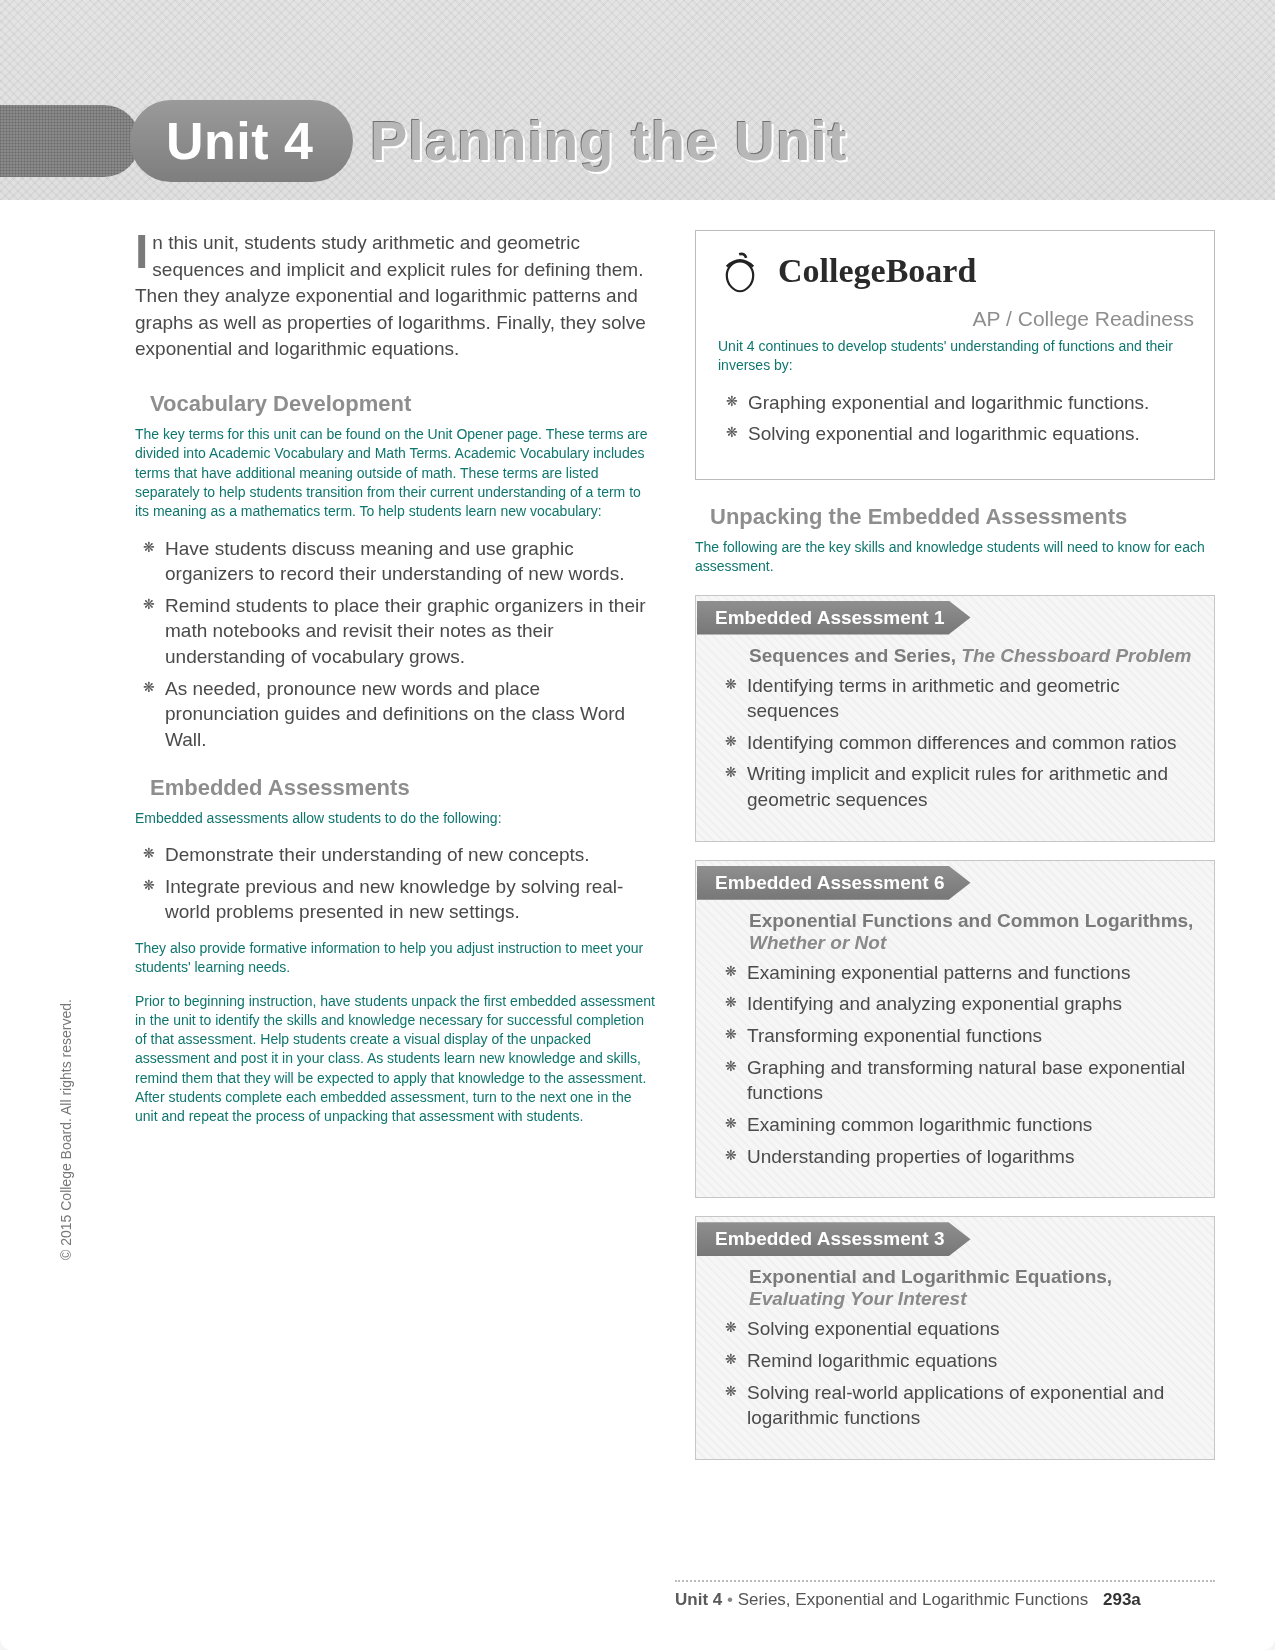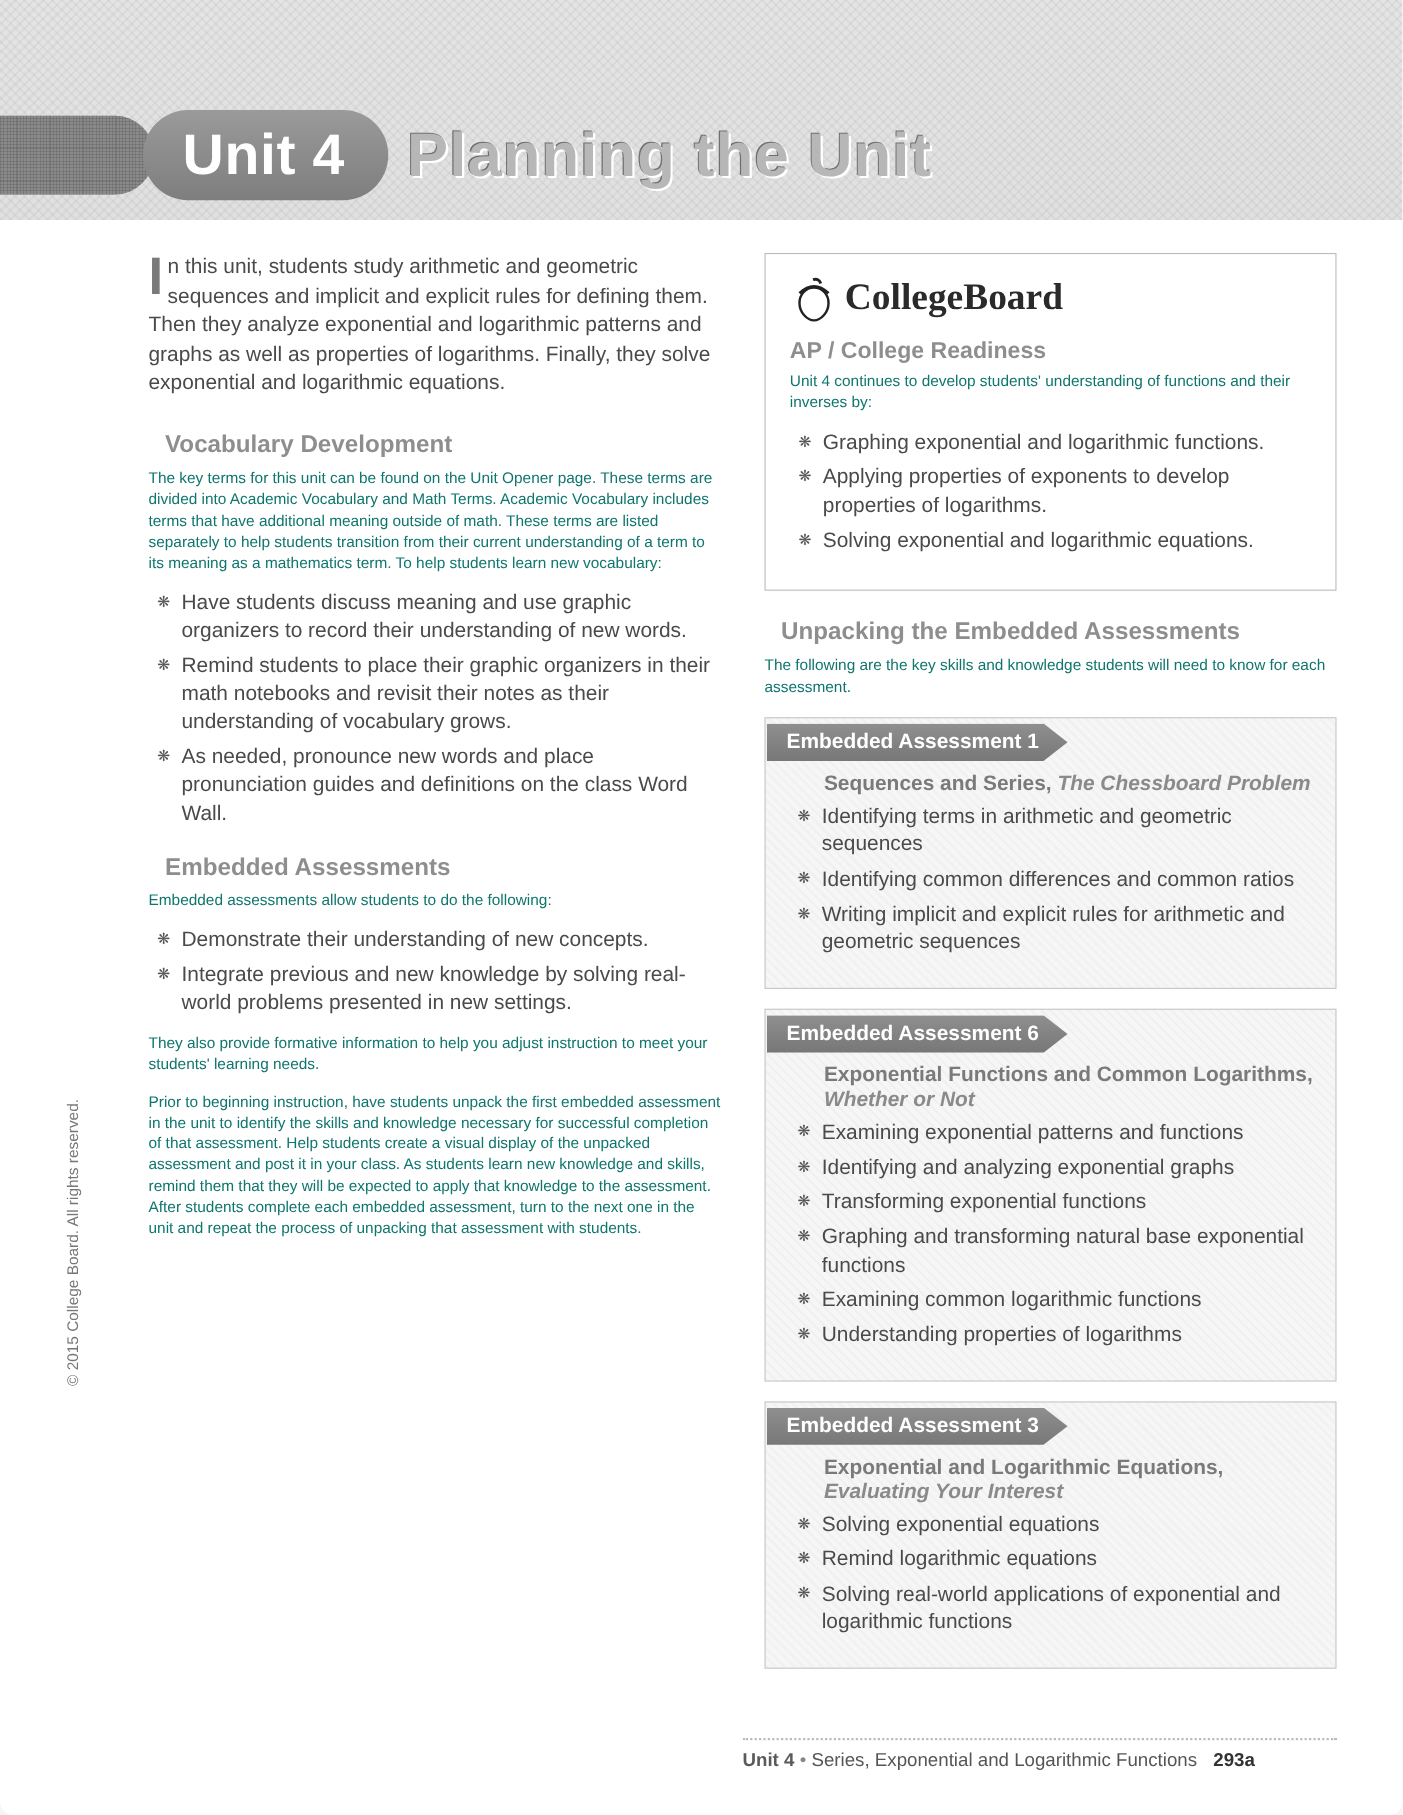--- a/index.html
+++ b/index.html
@@ -93,26 +93,26 @@
     content: "❋";
     position: absolute; left: 0; top: 2px;
     font-size: 14px; color: #555;
   }
   .cb-box {
     border: 1px solid #bbb;
     padding: 18px 20px 18px 22px;
     margin-bottom: 24px;
   }
   .cb-logo {
-    display: flex; align-items: center; gap: 6px;
+    display: flex; align-items: center; gap: 16px;
     margin-bottom: 14px;
   }
   .cb-logo svg { width: 44px; height: 44px; }
   .cb-logo .word { font-size: 34px; font-weight: 800; color: #2a2a2a; font-family: Georgia, serif;}
-  .cb-sub { color: #8e8e8e; font-size: 21px; font-weight: 700; margin-bottom: 6px;}
+  .cb-sub { color: #8e8e8e; font-size: 21px; font-weight: 400; margin-bottom: 6px; text-align: right;}
   .ea-box {
     border: 1px solid #c6c6c6;
     background:
       repeating-linear-gradient(45deg, rgba(170,170,170,0.08) 0 2px, transparent 2px 6px),
       #f6f6f6;
     padding: 14px 18px 14px 21px;
     margin: 18px 0 10px;
     position: relative;
   }
   .ea-tab {
@@ -201,21 +201,20 @@
             <path d="M25 14 C34 14 40 22 40 30 C40 40 32 48 25 48 C18 48 10 40 10 30 C10 22 16 14 25 14 Z" fill="none" stroke="#222" stroke-width="2.5"></path>
             <path d="M10 20 Q25 6 40 20" fill="none" stroke="#222" stroke-width="3"></path>
             <path d="M24 6 Q30 4 32 10" fill="none" stroke="#222" stroke-width="3"></path>
           </svg>
           <span class="word">CollegeBoard</span>
         </div>
         <div class="cb-sub">AP / College Readiness</div>
         <p class="body-text">Unit 4 continues to develop students' understanding of functions and their inverses by:</p>
         <ul class="bullets">
           <li>Graphing exponential and logarithmic functions.</li>
-          <li>Applying properties of exponents to develop properties of logarithms.</li>
           <li>Solving exponential and logarithmic equations.</li>
         </ul>
       </div>
 
       <h3 class="section">Unpacking the Embedded Assessments</h3>
       <p class="body-text">The following are the key skills and knowledge students will need to know for each assessment.</p>
 
       <div class="ea-box">
         <div class="ea-tab">Embedded Assessment 1</div>
         <div class="ea-title">

